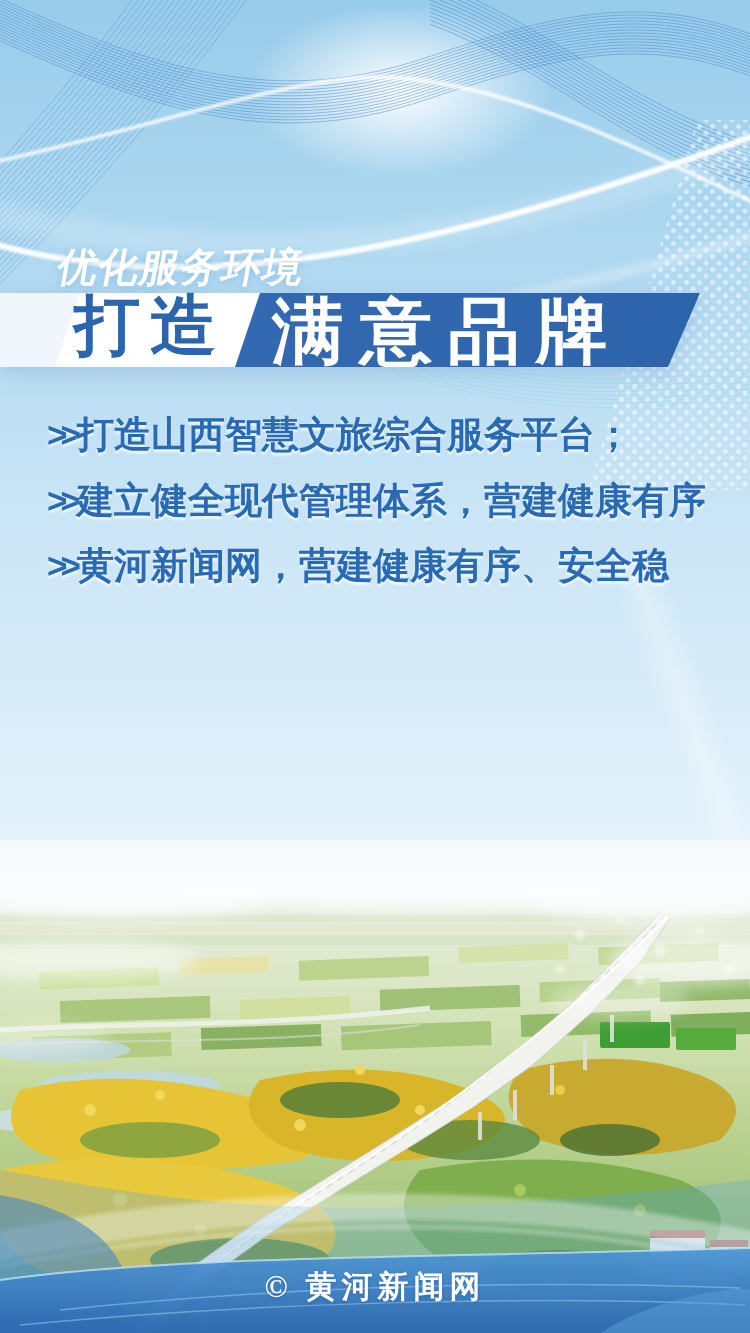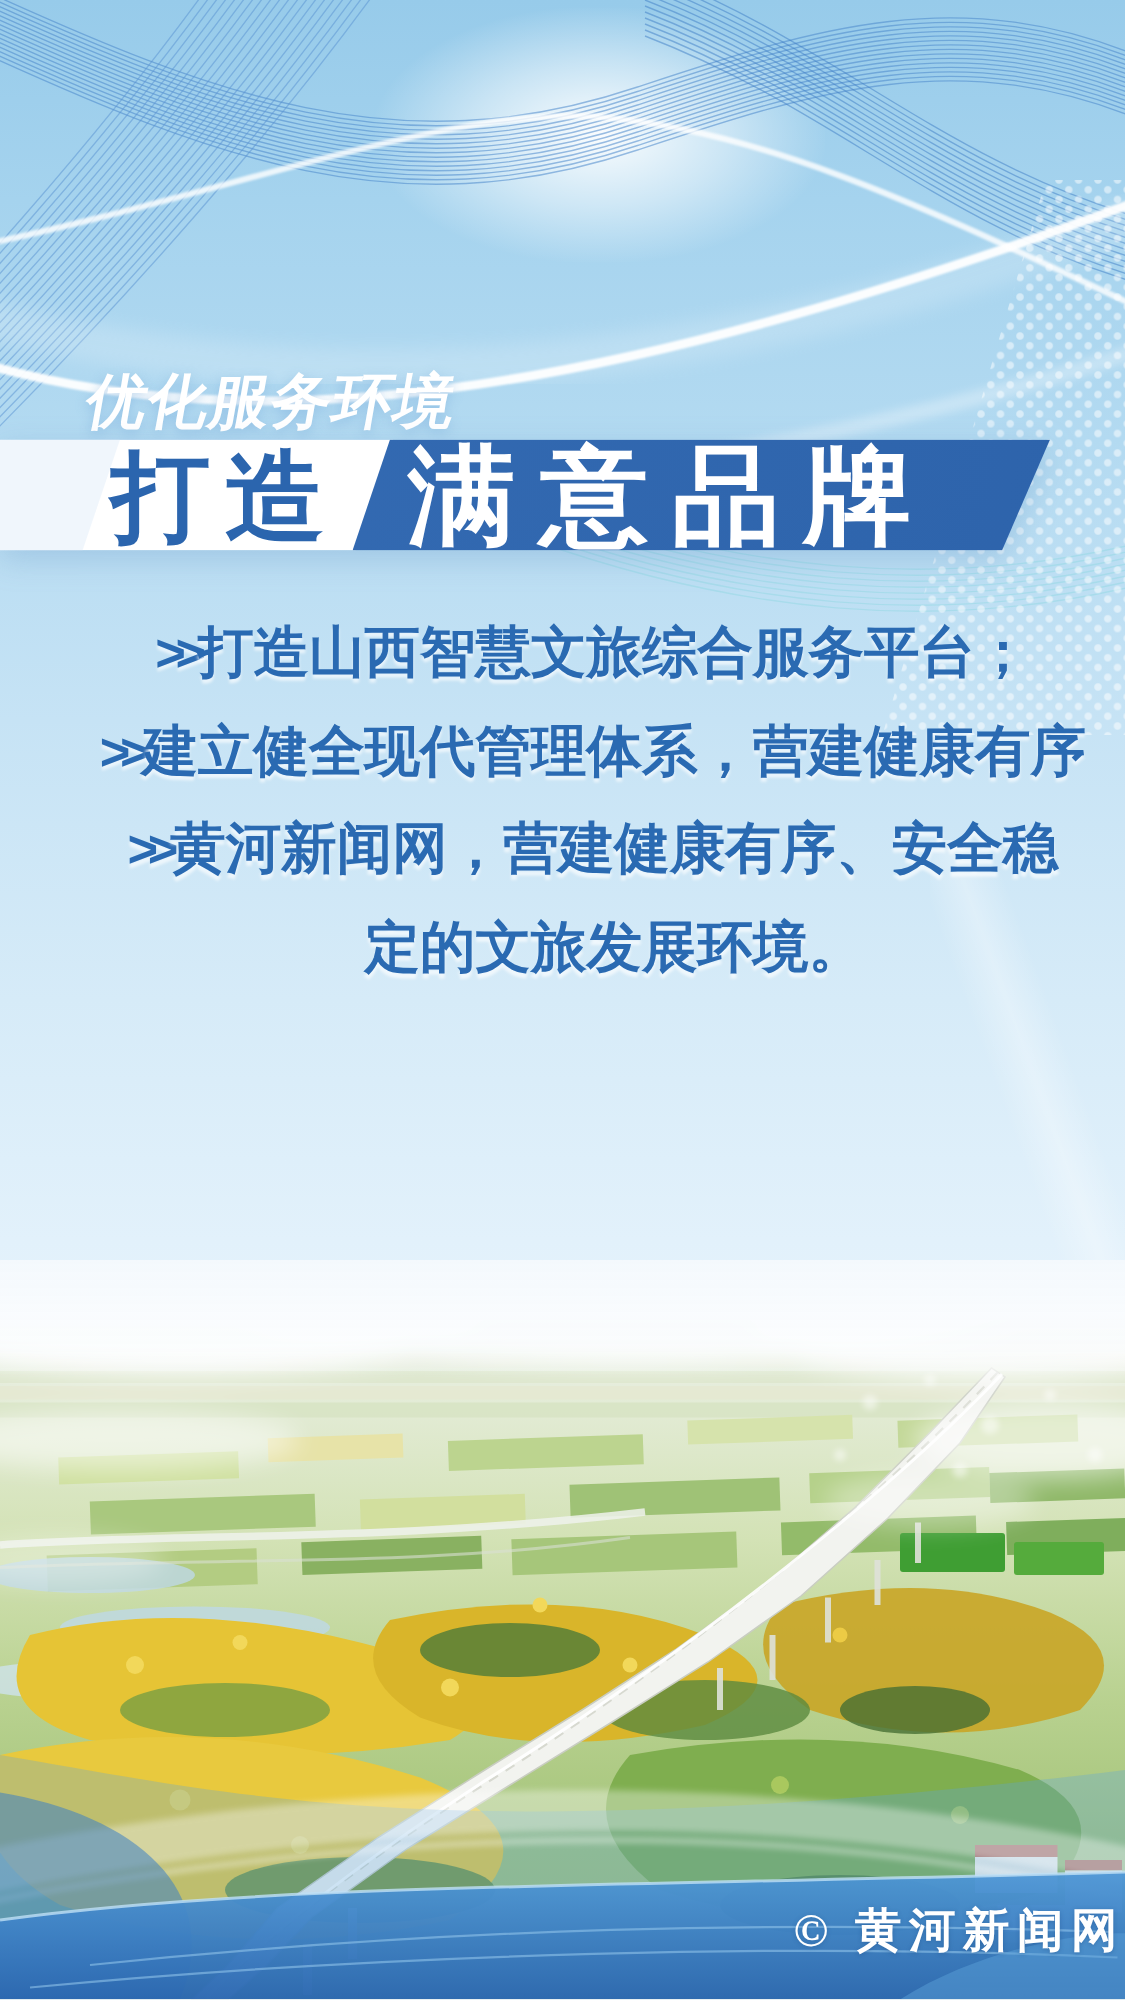--- a/index.html
+++ b/index.html
@@ -40,39 +40,38 @@
   }
   .banner{position:absolute;left:0;top:293px;width:750px;height:74px;z-index:3;
           filter:drop-shadow(0 6px 10px rgba(90,140,190,.28));}
   .banner .seg{position:absolute;left:0;top:0;width:100%;height:100%;}
   .seg-white{background:#ffffff;clip-path:polygon(0 0,262px 0,237px 100%,0 100%);}
   .seg-tint{background:#edf4fb;opacity:.85;clip-path:polygon(0 0,80px 0,55px 100%,0 100%);}
   .seg-blue{background:linear-gradient(100deg,#356cb4 0%,#2d63ab 100%);
             clip-path:polygon(260px 0,700px 0,668px 100%,235px 100%);}
   .banner-left-text{
     position:absolute;left:70px;top:0;width:160px;height:74px;line-height:76px;text-align:center;
-    font-size:66px;font-weight:900;color:#2b65ae;letter-spacing:10px;white-space:nowrap;}
+    font-size:66px;font-weight:900;color:#2b65ae;letter-spacing:10px;white-space:nowrap;font-family:Liberation Mono, monospace;}
   .banner-right-text{
     position:absolute;left:272px;top:0;height:74px;line-height:76px;
     font-size:72px;font-weight:900;color:#ffffff;letter-spacing:16px;white-space:nowrap;}
   
   .bullets{position:absolute;left:47px;top:402px;width:695px;z-index:3;}
   .b-line{
     height:65.5px;line-height:65.5px;white-space:nowrap;
     font-size:37px;font-weight:900;color:#2a6ab2;
     text-shadow:0 3px 2px rgba(255,255,255,.65);
-    text-align:center;
   }
   .b-line .marker{display:inline-block;width:30px;letter-spacing:-7px;font-size:35px;vertical-align:baseline;}
   .b-line.cont{padding-left:30px;}
   
   .photo{position:absolute;left:0;top:840px;width:750px;height:493px;z-index:2;}
   
   .watermark{
-    position:absolute;left:0;top:1266px;width:750px;z-index:4;text-align:right;
+    position:absolute;left:0;top:1266px;width:750px;z-index:4;text-align:center;
     font-family:"Liberation Serif","DejaVu Serif",serif;
     font-size:31px;font-weight:700;color:#ffffff;letter-spacing:5px;
     text-shadow:0 1px 3px rgba(30,80,140,.45);
   }
 </style>
 </head>
 <body>
 
 <div class="page">
 
@@ -172,21 +171,20 @@
     <div class="seg seg-tint"></div>
     <div class="seg seg-blue"></div>
     <div class="banner-left-text">打造</div>
     <div class="banner-right-text">满意品牌</div>
   </div>
 
   <div class="bullets">
     <div class="b-line"><span class="marker">&gt;&gt;</span><span>打造山西智慧文旅综合服务平台；</span></div>
     <div class="b-line"><span class="marker">&gt;&gt;</span><span>建立健全现代管理体系，营建健康有序</span></div>
     <div class="b-line"><span class="marker">&gt;&gt;</span><span>黄河新闻网，营建健康有序、安全稳</span></div>
-    <div class="b-line cont"><span>定的文旅发展环境。</span></div>
   </div>
 
   <svg class="photo" viewBox="0 0 750 493" aria-hidden="true">
     <defs>
       <linearGradient id="land" x1="0" y1="0" x2="0" y2="1">
         <stop offset="0" stop-color="#f2f8fb"></stop>
           <stop offset="0.18" stop-color="#e4ecd8"></stop>
         <stop offset="0.38" stop-color="#d3e2b5"></stop>
           <stop offset="0.6" stop-color="#b8d18f"></stop>
         <stop offset="0.8" stop-color="#a3c379"></stop>

